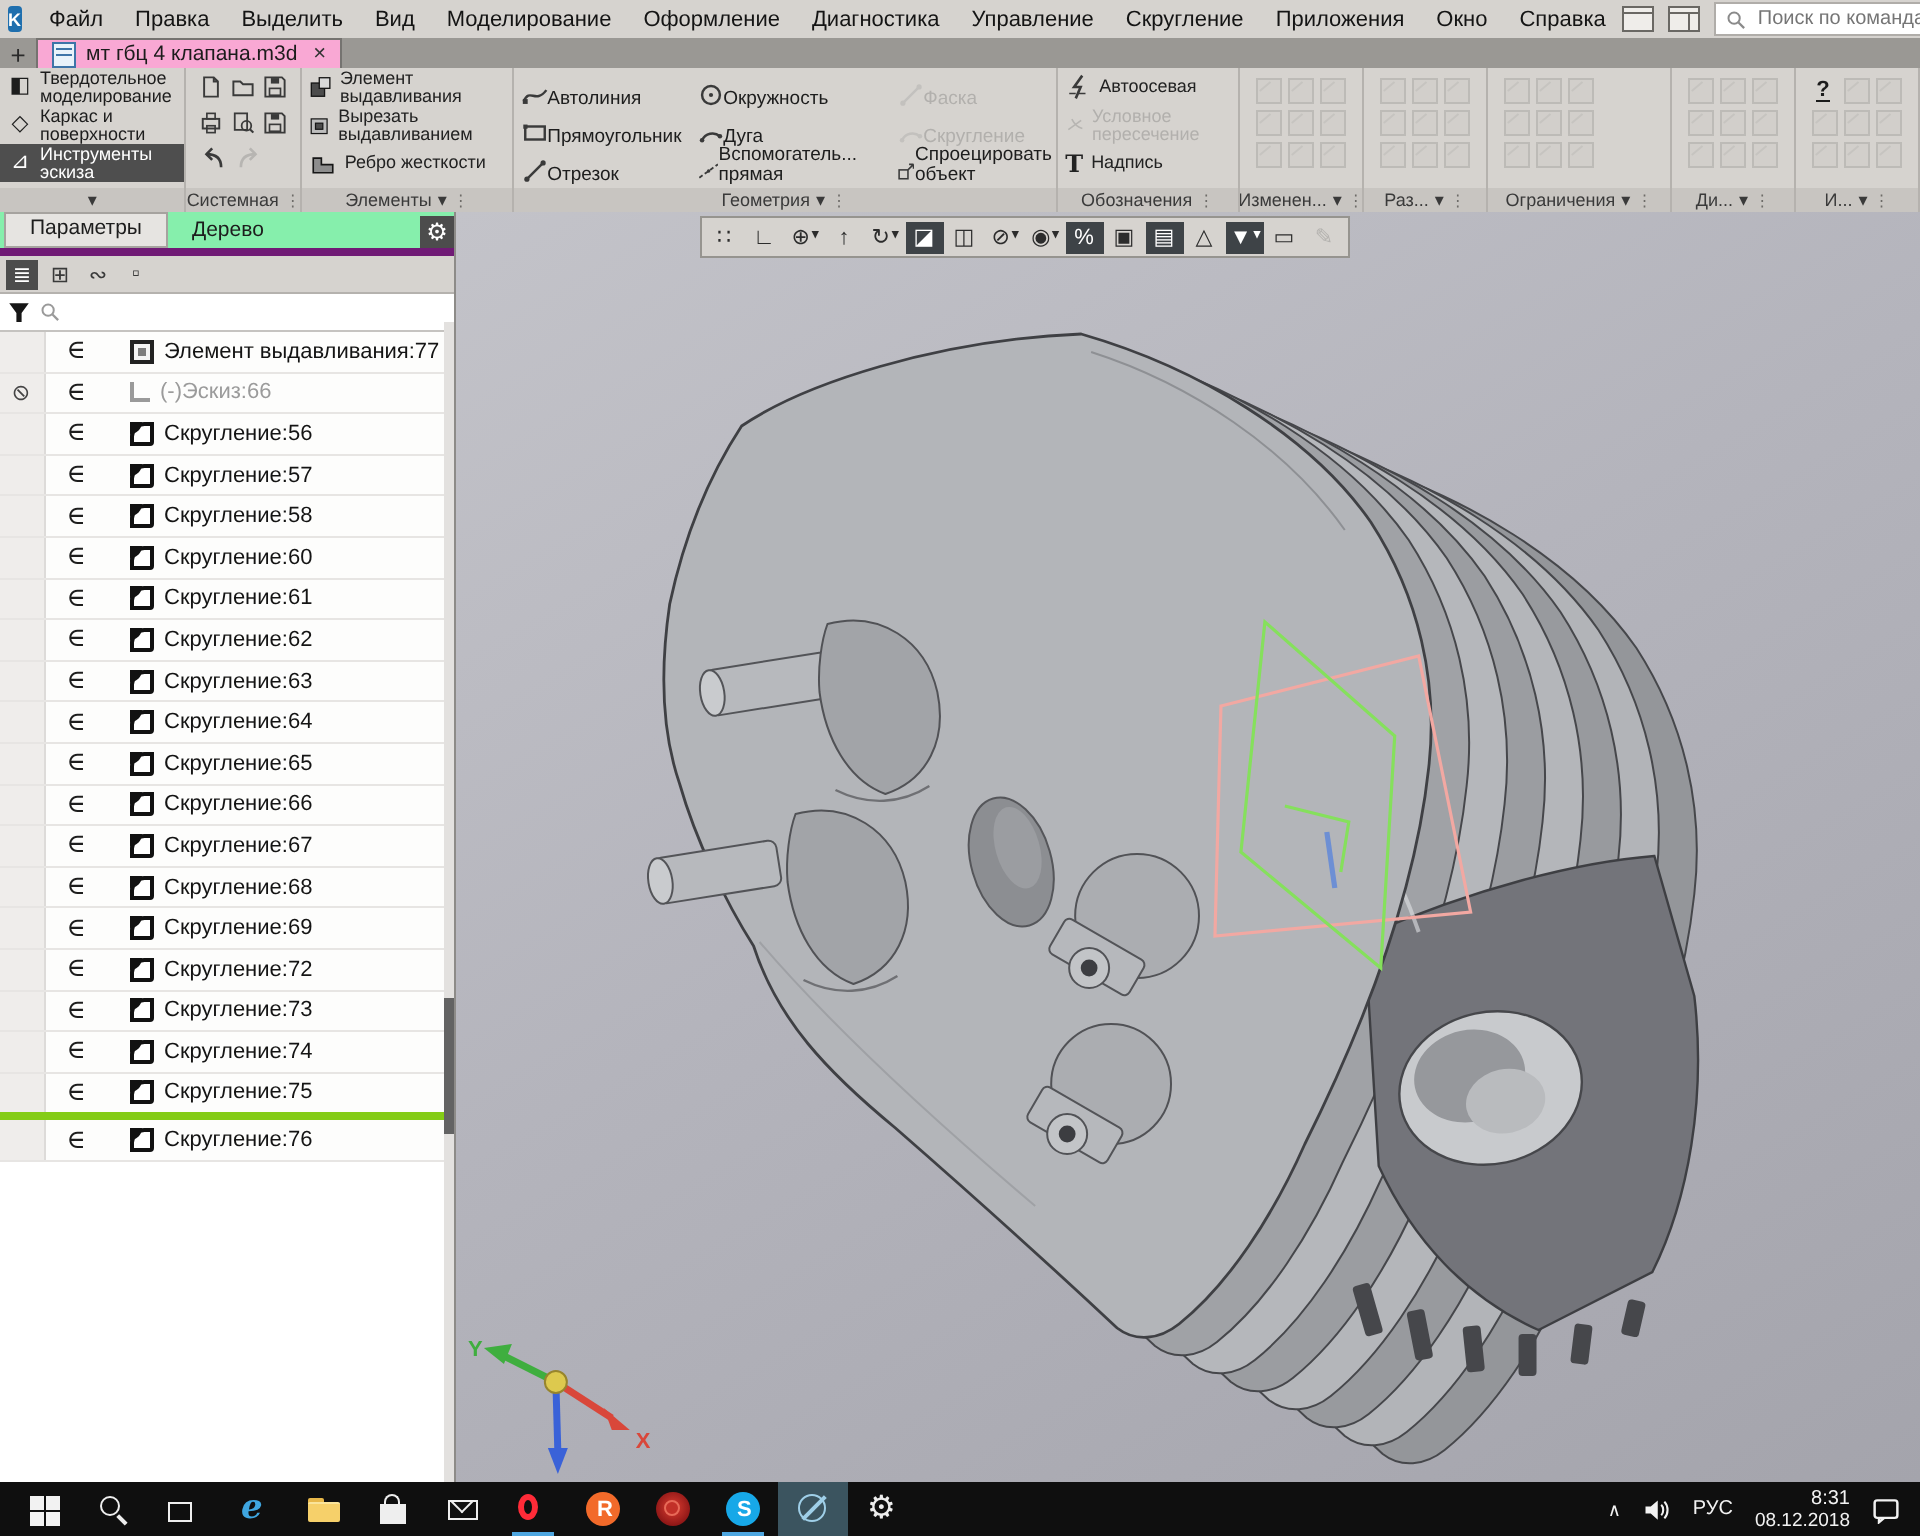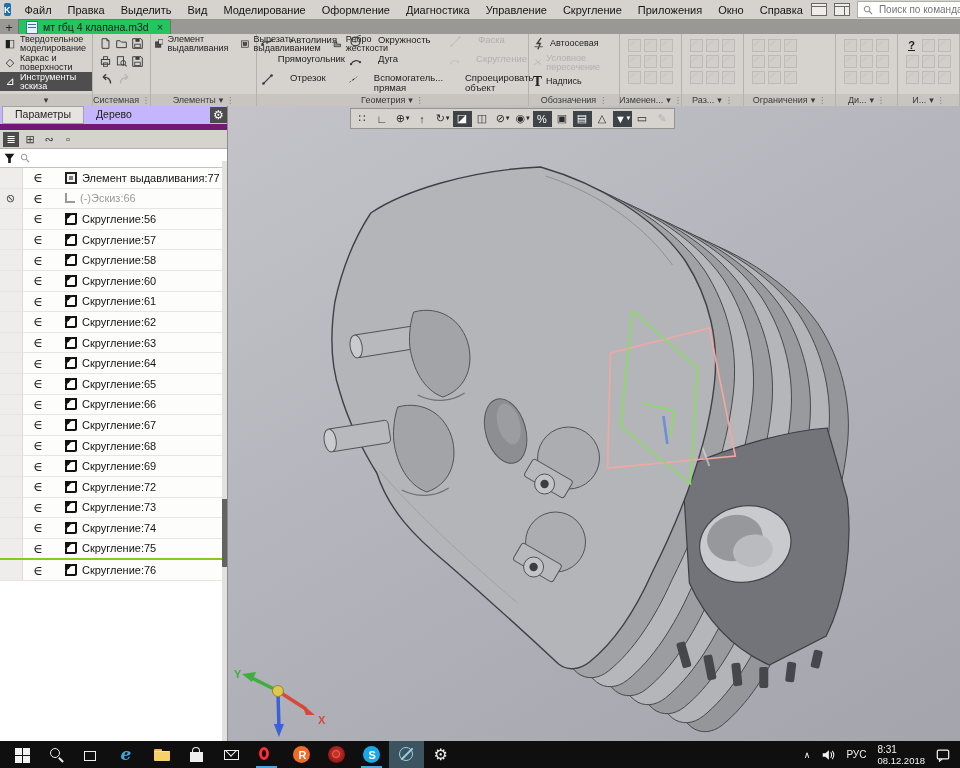--- a/index.html
+++ b/index.html
@@ -15,60 +15,60 @@
   .winlay{width:14px;height:11px;border:1px solid #6a6864;position:relative;background:#efedea}
   .winlay::before{content:"";position:absolute;left:0;right:0;top:2px;border-top:1px solid #6a6864}
   .winlay.split::after{content:"";position:absolute;top:2px;bottom:0;right:4px;border-right:1px solid #6a6864}
   .cmdsearch{display:flex;align-items:center;gap:4px;background:#fff;border:1px solid #b0ada9;width:170px;height:15px;padding:0 5px}
   .cmdsearch svg{flex:none}
   .cmdsearch input{border:0;outline:0;flex:1;font-size:10px;color:#555;background:transparent;font-family:"Liberation Sans",sans-serif}
 
   
   .tabbar{position:absolute;top:19px;left:0;right:0;height:15px;background:#9a9894;display:flex;align-items:flex-end;font-size:10.5px;color:#1c1c1c}
   .newtab{width:18px;text-align:center;font-size:13px;line-height:13px;color:#2a2a2a}
-  .doctab{background:#22c55e;height:14px;display:flex;align-items:center;gap:5px;padding:0 7px;border:1px solid #757370;border-bottom:0}
+  .doctab{background:#f9a8d4;height:14px;display:flex;align-items:center;gap:5px;padding:0 7px;border:1px solid #757370;border-bottom:0}
   .docicon{width:10px;height:11px;background:#e8f2fa;border:1px solid #3d74a8;position:relative}
   .docicon::before{content:"";position:absolute;left:1px;right:1px;top:2px;border-top:1px solid #3d74a8;box-shadow:0 3px #3d74a8}
   .tabclose{font-size:11px;margin-left:3px;color:#333}
 
   
   .ribbon{position:absolute;top:34px;left:0;right:0;height:72px;background:#d6d3cf;border-bottom:2px solid #98968f;display:flex;font-size:10px;color:#222}
   .rgroup{position:relative;border-right:1px solid #b5b2ae;padding-bottom:13px;box-sizing:border-box;height:72px}
   .rlabel{position:absolute;bottom:0;left:0;right:0;height:12px;background:#c8c5c1;font-size:9px;color:#3a3a3a;display:flex;align-items:center;justify-content:center;gap:3px;white-space:nowrap;overflow:hidden}
   .rlabel .dots{color:#6d6b68;font-size:8px}
   .modes{width:94px;display:flex;flex-direction:column;justify-content:flex-start}
   .mode{height:19px;display:flex;align-items:center;gap:4px;padding:0 4px;font-size:9px;line-height:9px;color:#1d1d1d}
   .mode .mic{font-size:11px;width:12px;text-align:center;flex:none}
   .mode.active{background:#4e4e4e;color:#fff}
   .sysgrp{width:58px}
   .sysrow{display:flex;gap:5px;padding:2.5px 7px}
   .ri{width:13px;height:13px;color:#3a3a3a}
   .ri.dis{color:#b7b5b2}
-  .elgrp{width:106px;display:flex;flex-direction:row}
+  .elgrp{width:106px;display:flex;flex-direction:column}
   .elbtn{display:flex;align-items:center;gap:4px;height:19px;padding:0 4px;font-size:9px;line-height:9px}
   .geogrp{width:272px}
   .geogrid{display:grid;grid-template-columns:88px 100px 82px;grid-template-rows:19px 19px 19px;grid-auto-flow:column;padding:1px 2px}
-  .gcell{display:flex;align-items:flex-start;gap:16px;font-size:9.5px;line-height:9.5px;padding:0 2px;color:#1d1d1d}
+  .gcell{display:flex;align-items:flex-end;gap:0;font-size:9.5px;line-height:9.5px;padding:0 2px;color:#1d1d1d}
   .gcell.disabled{color:#b2b0ad}
   .gcell.disabled .ri{color:#c3c1be}
   .notgrp{width:92px;display:flex;flex-direction:column}
   .cwrap{display:flex}
   .cgrp{width:62px}
   .cgrp.wide{width:92px}
   .cgrid{display:grid;grid-template-columns:repeat(3,12px);grid-template-rows:repeat(3,12px);gap:4px;padding:5px 8px}
   .ph{width:11px;height:11px;border:1px solid #bdbbb7;position:relative;background:#d2cfcb}
   .ph::after{content:"";position:absolute;inset:2px;border-top:1px solid #c6c4c0;transform:rotate(-40deg)}
   .cgrp.qmarks .ph:nth-child(1){border:0;background:none}
   .cgrp.qmarks .ph:nth-child(1)::before{content:"?";position:absolute;inset:0;color:#1c1c1c;font:bold 11px "Liberation Sans",sans-serif;text-align:center}
   .cgrp.qmarks .ph:nth-child(1)::after{border-top:1.5px solid #1c1c1c;transform:none;top:11px}
 
   
   .main{position:absolute;top:106px;left:0;right:0;bottom:27px;display:flex}
   .panel{width:227px;flex:none;background:#d2cfcb;border-right:1px solid #8d8b88;display:flex;flex-direction:column;position:relative}
-  .ptabs{height:18px;display:flex;align-items:center;background:#c4b5fd;border-bottom:6px solid #701a75;font-size:10.5px;color:#1d1d1d}
+  .ptabs{height:18px;display:flex;align-items:flex-end;background:#86efac;border-bottom:4px solid #701a75;font-size:10.5px;color:#1d1d1d}
   .ptab{padding:1px 12px;height:14px;line-height:13px}
   .ptab.raised{background:#e6e4e1;border:1px solid #a6a39f;margin-left:2px}
   .gearbtn{margin-left:auto;width:17px;height:16px;background:#4c4c4c;color:#fff;display:flex;align-items:center;justify-content:center;font-size:12px;line-height:12px}
   .picons{height:18px;display:flex;gap:3px;align-items:center;padding:0 3px;background:#d6d3cf;border-bottom:1px solid #b5b2ae}
   .pi{width:16px;height:15px;display:flex;align-items:center;justify-content:center;font-size:11px;color:#3a3a3a}
   .pi.sel{background:#4c4c4c;color:#fff}
   .pfilter{height:18px;display:flex;align-items:center;background:#fff;border-bottom:1px solid #c5c3c0;gap:4px;padding:0 3px}
   .pfilter input{border:0;outline:0;flex:1;font-size:10px;background:transparent;font-family:"Liberation Sans",sans-serif}
   .tree{flex:1;background:#ffffff;font-size:11px;color:#141414;overflow:hidden;position:relative}
   .trow{height:19.6px;display:flex;align-items:center;border-bottom:1px solid #e7e5e3;background:#fdfdfc}
@@ -76,21 +76,21 @@
   .gutter.hiddeneye::before{content:"⊘";font-size:11px;color:#444;transform:rotate(90deg)}
   .belongs{width:30px;text-align:center;flex:none}
   .belongs::before{content:"∈";font-family:"DejaVu Serif",serif;font-size:13px;color:#1d1d1d}
   .tico{width:12px;height:12px;flex:none;margin:0 5px 0 12px;box-sizing:border-box;position:relative}
   .tico.extrude{border:2px solid #222;background:#7c7c7c;box-shadow:inset 0 0 0 2px #f4f4f4}
   .tico.fillet{border:2px solid #111;border-radius:60% 0 2px 0;background:#fff}
   .tico.fillet::before{content:"";position:absolute;left:-2px;top:-2px;width:6px;height:6px;background:#111;border-radius:0 0 100% 0}
   .tico.sketch{border:0;border-left:2px solid #9a9a9a;border-bottom:2px solid #9a9a9a;width:10px;height:10px;background:transparent}
   .tlabel{white-space:nowrap}
   .trow.dim .tlabel{color:#9b9b9b}
-  .trow.insert{border-bottom:2px solid #84cc16}
+  .trow.insert{border-bottom:4px solid #84cc16}
   .pscroll{position:absolute;right:0;top:55px;bottom:0;width:5px;background:#e3e1df}
   .pthumb{position:absolute;top:338px;height:68px;left:0;right:0;background:#636363}
 
   
   .viewport{flex:1;position:relative;background:linear-gradient(150deg,#c3c3c9 0%,#b4b4bc 45%,#a4a4ac 100%);overflow:hidden}
   .vtoolbar{position:absolute;left:122px;top:2px;height:19px;background:#d6d3cf;border:1px solid #96948f;display:flex;align-items:center;gap:1px;padding:0 2px;z-index:5}
   .vbtn{min-width:17px;height:16px;display:flex;align-items:center;justify-content:center;font-size:11px;color:#2c2c2c;gap:1px;padding:0 1px}
   .vbtn .dd{font-size:6.5px;line-height:6.5px}
   .vbtn.dark{background:#3e4347;color:#fff}
   .vbtn.disabled{color:#b4b2af}
@@ -121,21 +121,21 @@
   .tg.r-app-icon::after{content:"R";color:#fff;font:bold 11px "Liberation Sans",sans-serif;left:6px;top:3px}
   .tg.red-app-icon::before{content:"";width:17px;height:17px;background:radial-gradient(circle at 50% 45%,#c23028 25%,#8a1515 75%);border-radius:50%;left:0;top:0}
   .tg.red-app-icon::after{content:"";width:8px;height:8px;border:1.6px solid #e86a58;border-radius:50%;left:4px;top:4px}
   .tg.skype-icon::before{content:"";width:17px;height:17px;background:#17a8e8;border-radius:50%;left:0;top:0}
   .tg.skype-icon::after{content:"S";color:#fff;font:bold 11px "Liberation Sans",sans-serif;left:6px;top:3px}
   .tg.kompas-icon::before{content:"";width:14px;height:14px;border:1.6px solid #9fcfe8;border-radius:50%;left:1px;top:1px}
   .tg.kompas-icon::after{content:"";width:2px;height:16px;background:#9fcfe8;left:8px;top:0;transform:rotate(45deg)}
   .tg.settings-icon::before{content:"⚙";color:#ededed;font-size:16px;line-height:18px;left:1px;top:0}
   .tray{margin-left:auto;display:flex;align-items:center;gap:11px;padding-right:10px;font-size:10px;color:#f2f2f2}
   .chev{font-size:9px}
-  .clock{text-align:left;font-size:10px;line-height:11px}
+  .clock{text-align:right;font-size:10px;line-height:11px}
   .clock .date{font-size:9.5px}
 </style>
 </head>
 <body>
 
 <svg width="0" height="0" style="position:absolute">
   <defs>
     <symbol id="ic-doc" viewBox="0 0 16 16">
         <path d="M3,1 h7 l3,3 v11 h-10 z M10,1 v3 h3" fill="none" stroke="currentColor" stroke-width="1.4"></path>
       </symbol>

